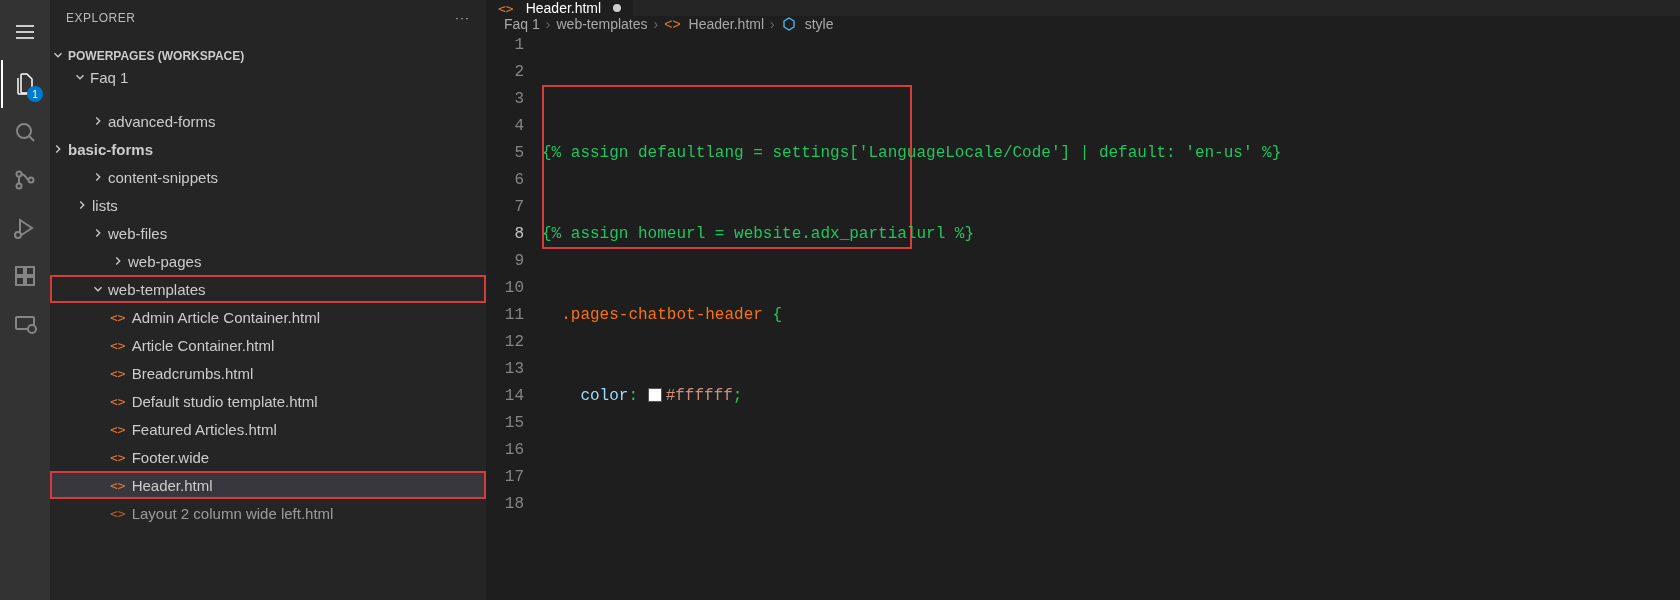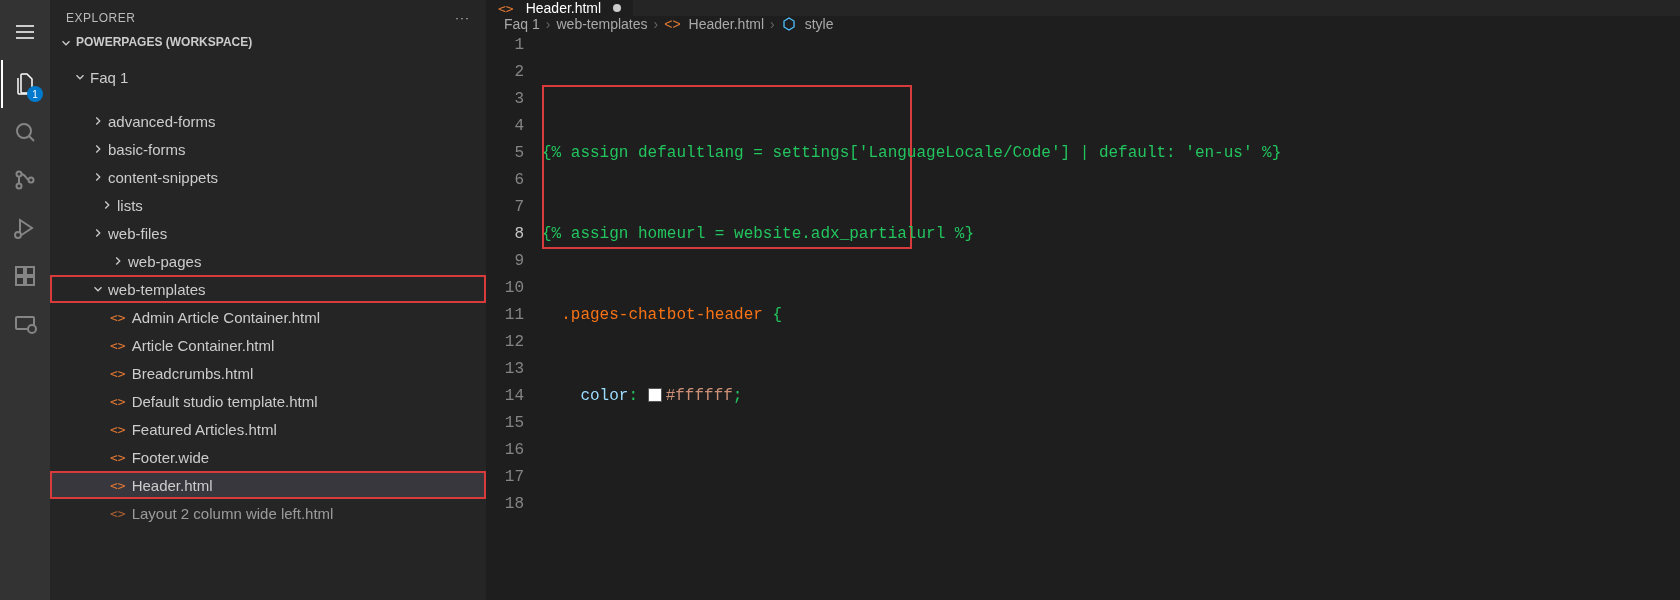--- a/index.html
+++ b/index.html
@@ -59,22 +59,22 @@
   align-items: center;
   padding: 0 16px;
   font-size: 12px;
   letter-spacing: 0.5px;
   color: #bbbbbb;
   justify-content: space-between;
 }
 .section-header {
   height: 28px;
   display: flex;
-  align-items: flex-start;
-  padding-left: 8px;
+  align-items: flex-end;
+  padding-left: 0;
   font-weight: 600;
   font-size: 12px;
   cursor: pointer;
 }
 .tree {
   flex: 1;
   overflow: hidden;
 }
 .tree-row {
   height: 28px;
@@ -260,37 +260,37 @@
       <span>Faq 1</span>
     </div>
     <div class="tree-row" style="padding-left:40px;margin-top:16px;">
       <span class="chev">
           <svg viewBox="0 0 16 16" fill="none" stroke="#cccccc" stroke-width="1.5">
             <polyline points="6 4 10 8 6 12"></polyline>
           </svg>
         </span>
       <span>advanced-forms</span>
     </div>
+    <div class="tree-row" style="font-weight:bold;">
+      <span class="chev">
+          <svg viewBox="0 0 16 16" fill="none" stroke="#cccccc" stroke-width="1.5">
+            <polyline points="6 4 10 8 6 12"></polyline>
+          </svg>
+        </span>
+      <span>basic-forms</span>
+    </div>
     <div class="tree-row" style="padding-left:40px;">
       <span class="chev">
           <svg viewBox="0 0 16 16" fill="none" stroke="#cccccc" stroke-width="1.5">
             <polyline points="6 4 10 8 6 12"></polyline>
           </svg>
         </span>
-      <span>basic-forms</span>
-    </div>
-    <div class="tree-row" style="padding-left:40px;">
-      <span class="chev">
-          <svg viewBox="0 0 16 16" fill="none" stroke="#cccccc" stroke-width="1.5">
-            <polyline points="6 4 10 8 6 12"></polyline>
-          </svg>
-        </span>
       <span>content-snippets</span>
     </div>
-    <div class="tree-row" style="padding-left:49px;">
+    <div class="tree-row" style="padding-left:24px;">
       <span class="chev">
           <svg viewBox="0 0 16 16" fill="none" stroke="#cccccc" stroke-width="1.5">
             <polyline points="6 4 10 8 6 12"></polyline>
           </svg>
         </span>
       <span>lists</span>
     </div>
     <div class="tree-row" style="padding-left:40px;">
       <span class="chev">
           <svg viewBox="0 0 16 16" fill="none" stroke="#cccccc" stroke-width="1.5">

